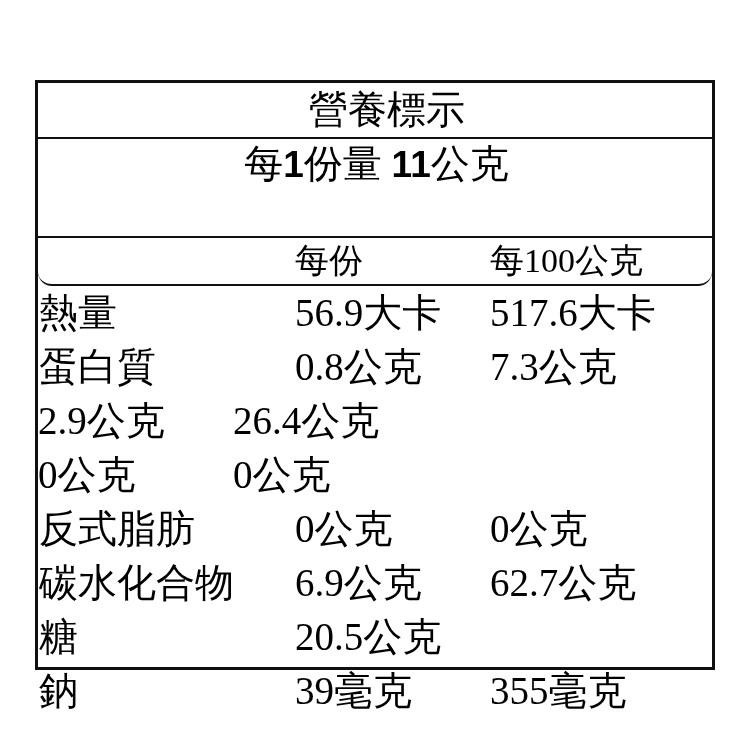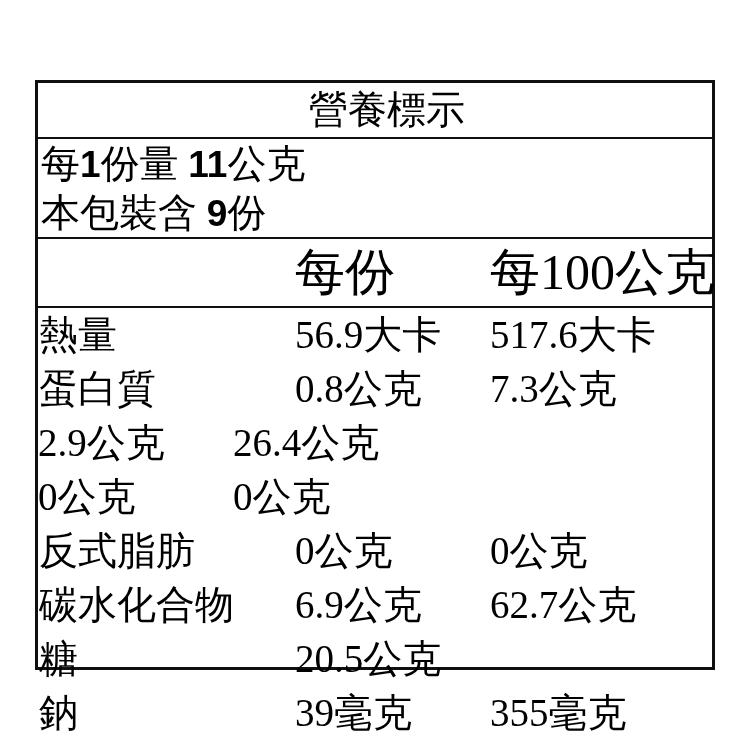--- a/index.html
+++ b/index.html
@@ -35,42 +35,42 @@
     align-items: flex-end;
     justify-content: center;
     font-size: 39px;
     white-space: nowrap;
     padding-left: 24px;
   }
   .info-section {
     flex: 0 0 99px;
     border-bottom: 2px solid #101010;
     display: flex;
-    flex-direction: column;
     justify-content: space-around;
     padding-left: 3px;
     box-sizing: border-box;
   }
   .info-line {
     height: 49px;
     line-height: 49px;
     font-size: 39px;
     white-space: nowrap;
   }
   .num-sans {
     font-family: "Liberation Sans", "DejaVu Sans", sans-serif;
     font-weight: 600;
     font-size: 37px;
   }
   .header-row {
     flex: 0 0 46px;
     border-bottom: 2px solid #101010;
     display: flex;
     align-items: center;
-    font-size: 50px;
+    font-size: 34px;
+    border-radius: 14px;
   }
   .data-rows {
     flex: 1;
     display: flex;
     flex-direction: column;
   }
   .data-row {
     flex: 1;
     display: flex;
     align-items: center;
@@ -98,23 +98,20 @@
 <div class="canvas">
   <div class="ntable">
 
     <div class="title-row">
       <span>營養標示</span>
     </div>
 
     <div class="info-section">
       <div class="info-line">
         <span>每</span><span class="num-sans">1</span><span>份量 </span><span class="num-sans">11</span><span>公克</span>
-      </div>
-      <div class="info-line">
-        <span>本包裝含 </span><span class="num-sans">9</span><span>份</span>
       </div>
     </div>
 
     <div class="header-row">
       <span class="c1"></span>
       <span class="c2">每份</span>
       <span class="c3">每100公克</span>
     </div>
 
     <div class="data-rows">

